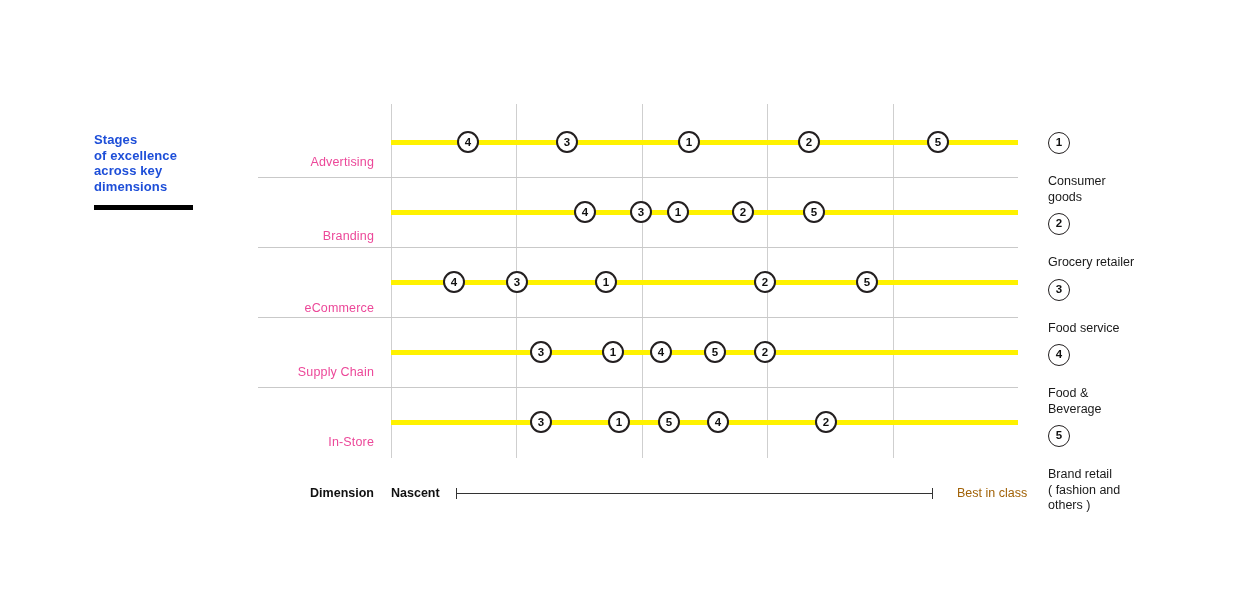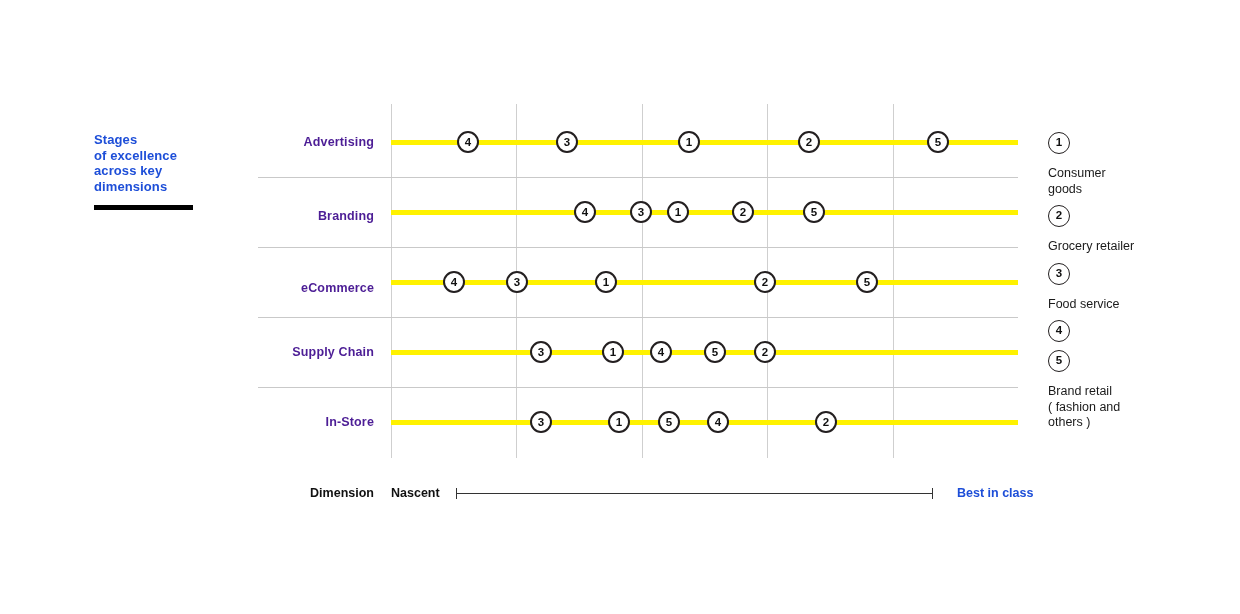--- a/index.html
+++ b/index.html
@@ -60,23 +60,24 @@
     width: 760px;
     height: 1px;
     background: #c9c9c9;
   }
 
   .row-label {
     position: absolute;
     width: 140px;
     text-align: right;
     font-size: 12.5px;
-    font-weight: bold;
-    color: #4c1d95;
+    font-weight: normal;
+    color: #ec4899;
     letter-spacing: 0.15px;
+    margin-top: 20px;
   }
 
   .track {
     position: absolute;
     left: 391px;
     width: 627px;
     height: 5px;
     background: #FFF200;
   }
 
@@ -112,22 +113,22 @@
     top: 486px;
     font-size: 12.5px;
     font-weight: bold;
     color: #111111;
   }
   #axis-best-label {
     position: absolute;
     left: 940px;
     top: 486px;
     font-size: 12.5px;
-    font-weight: bold;
-    color: #1d4ed8;
+    font-weight: normal;
+    color: #a16207;
     padding-left: 17px;
   }
   #axis-line {
     position: absolute;
     left: 456px;
     top: 493px;
     width: 476px;
     height: 1px;
     background: #333333;
   }
@@ -156,21 +157,21 @@
     background: #ffffff;
     border: 1.6px solid #231f20;
     box-sizing: border-box;
     font-size: 11.5px;
     font-weight: bold;
     line-height: 19px;
     text-align: center;
     color: #111111;
   }
   .legend-label {
-    margin-top: 12px;
+    margin-top: 20px;
     font-size: 12.5px;
     line-height: 15.5px;
     color: #1a1a1a;
     white-space: pre-line;
   }
 </style>
 </head>
 <body>
 
 <div id="title-block">
@@ -244,20 +245,22 @@
     <div class="legend-item">
       <div class="legend-marker">2</div>
       <div class="legend-label">Grocery retailer</div>
     </div>
     <div class="legend-item">
       <div class="legend-marker">3</div>
       <div class="legend-label">Food service</div>
     </div>
     <div class="legend-item">
       <div class="legend-marker">4</div>
+      <div class="legend-label">Food &amp;
+Beverage</div>
     </div>
     <div class="legend-item">
       <div class="legend-marker">5</div>
       <div class="legend-label">Brand retail
 ( fashion and
 others )</div>
     </div>
   </div>
 
 </body></html>

